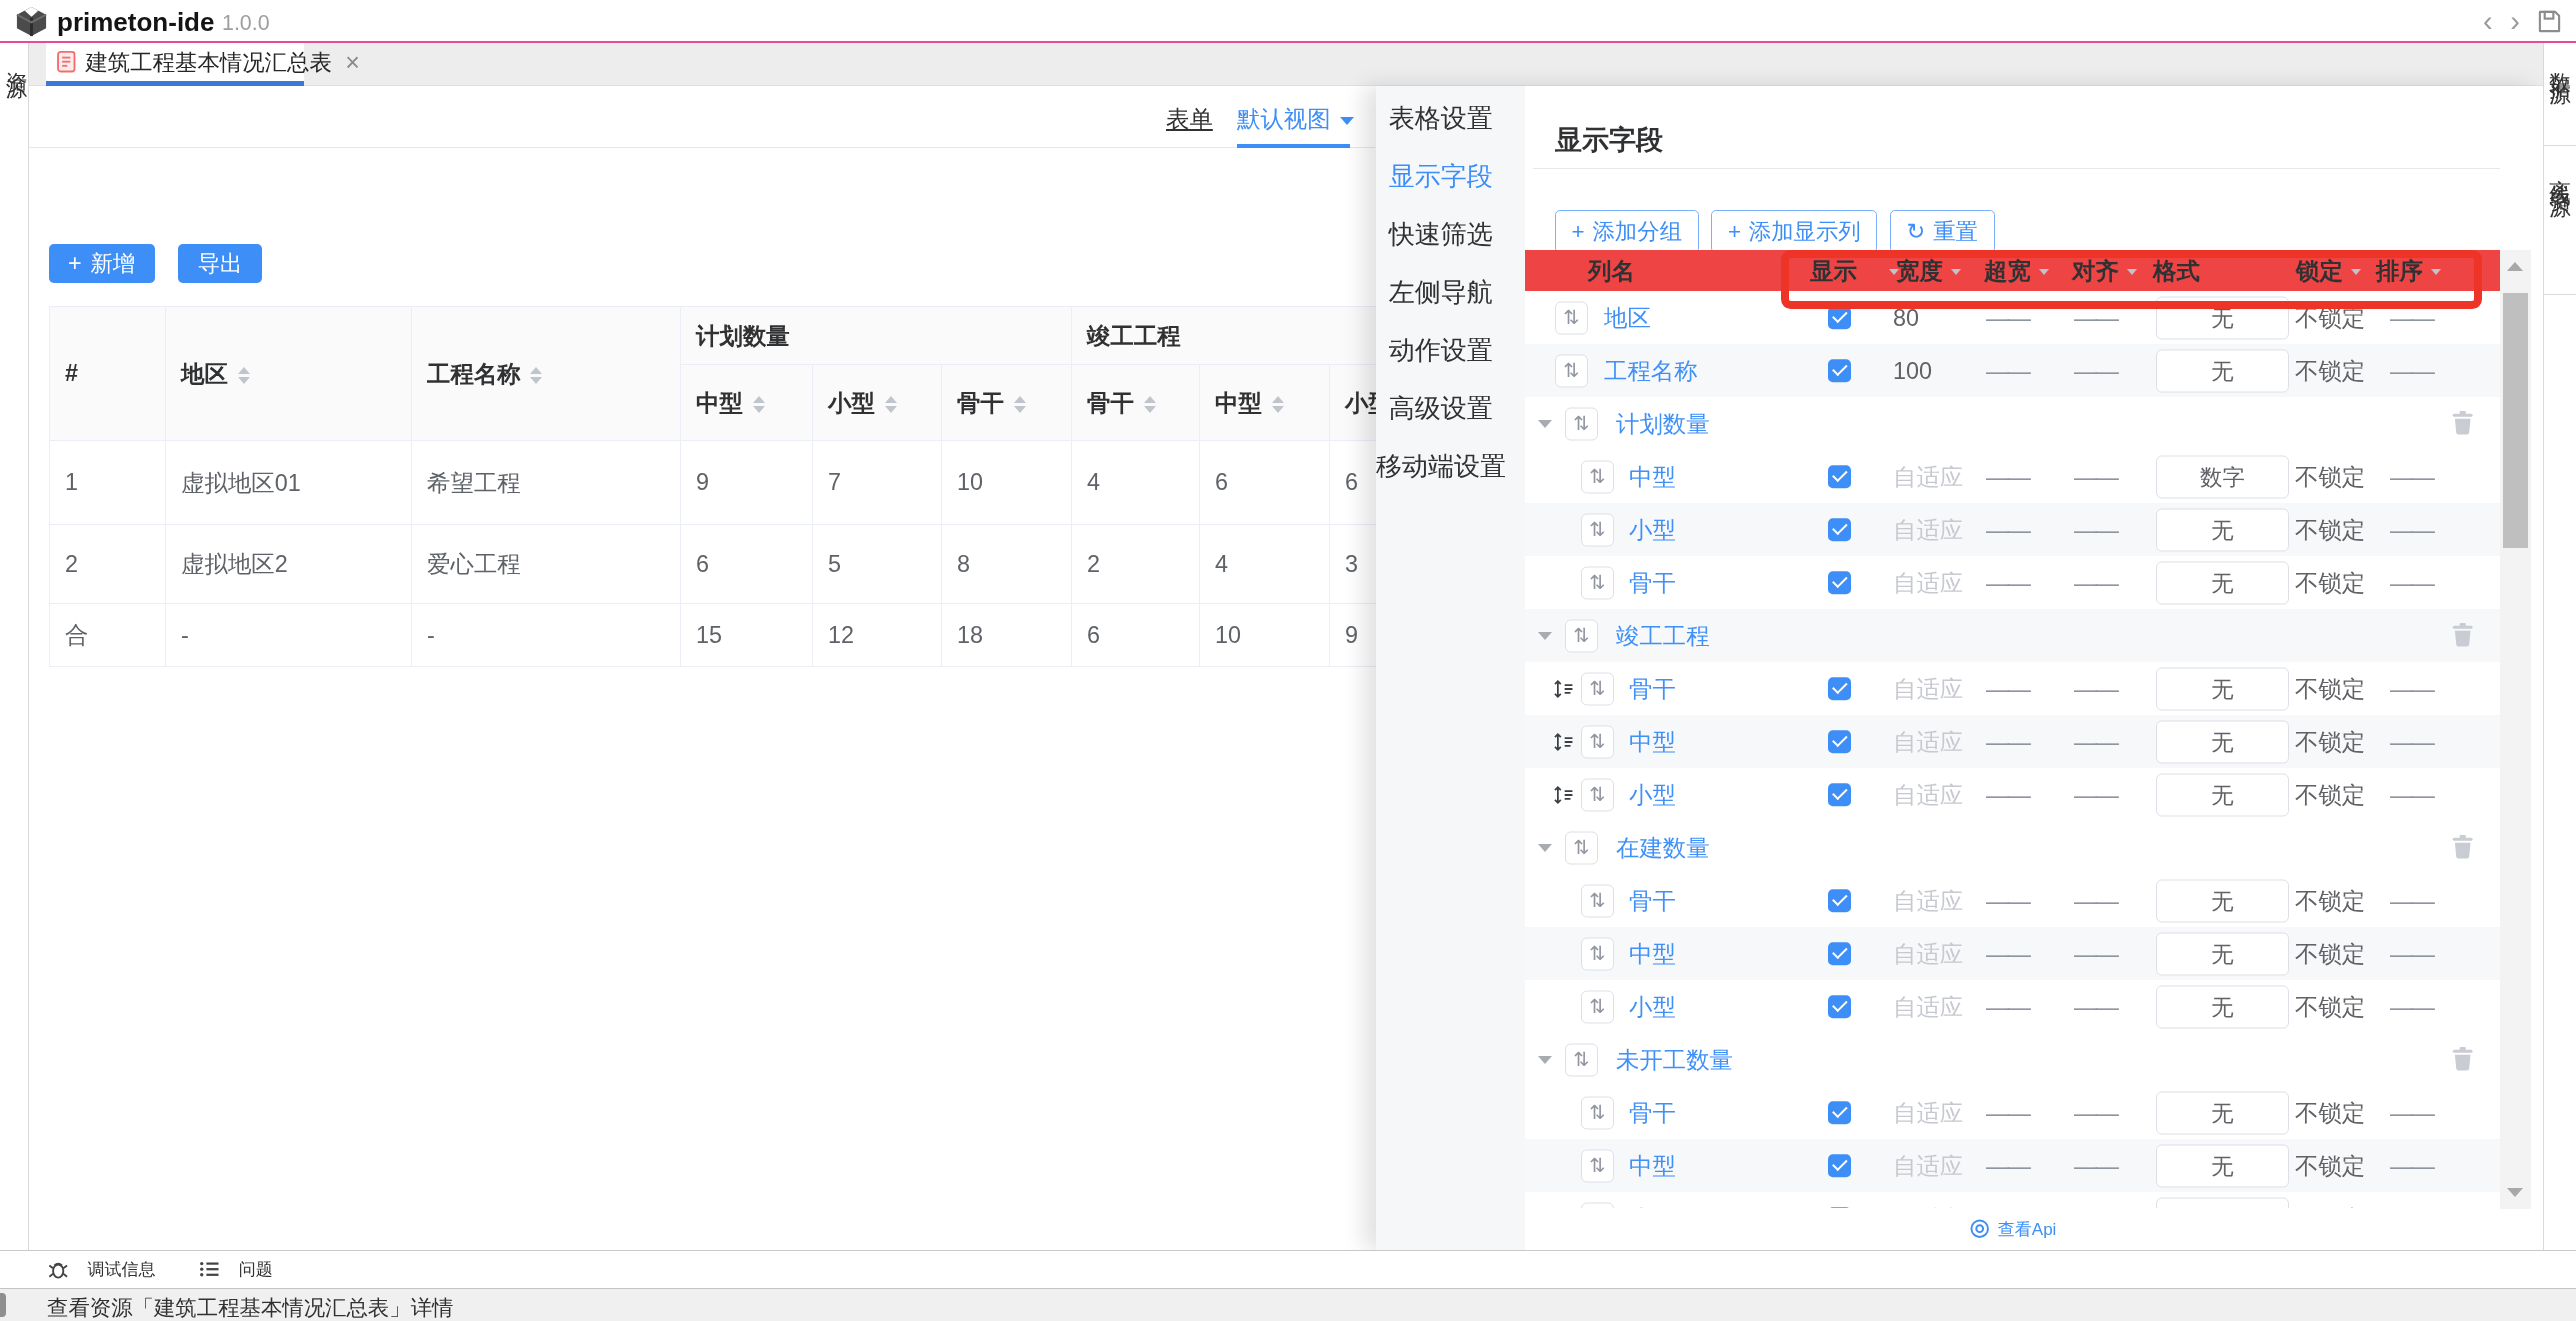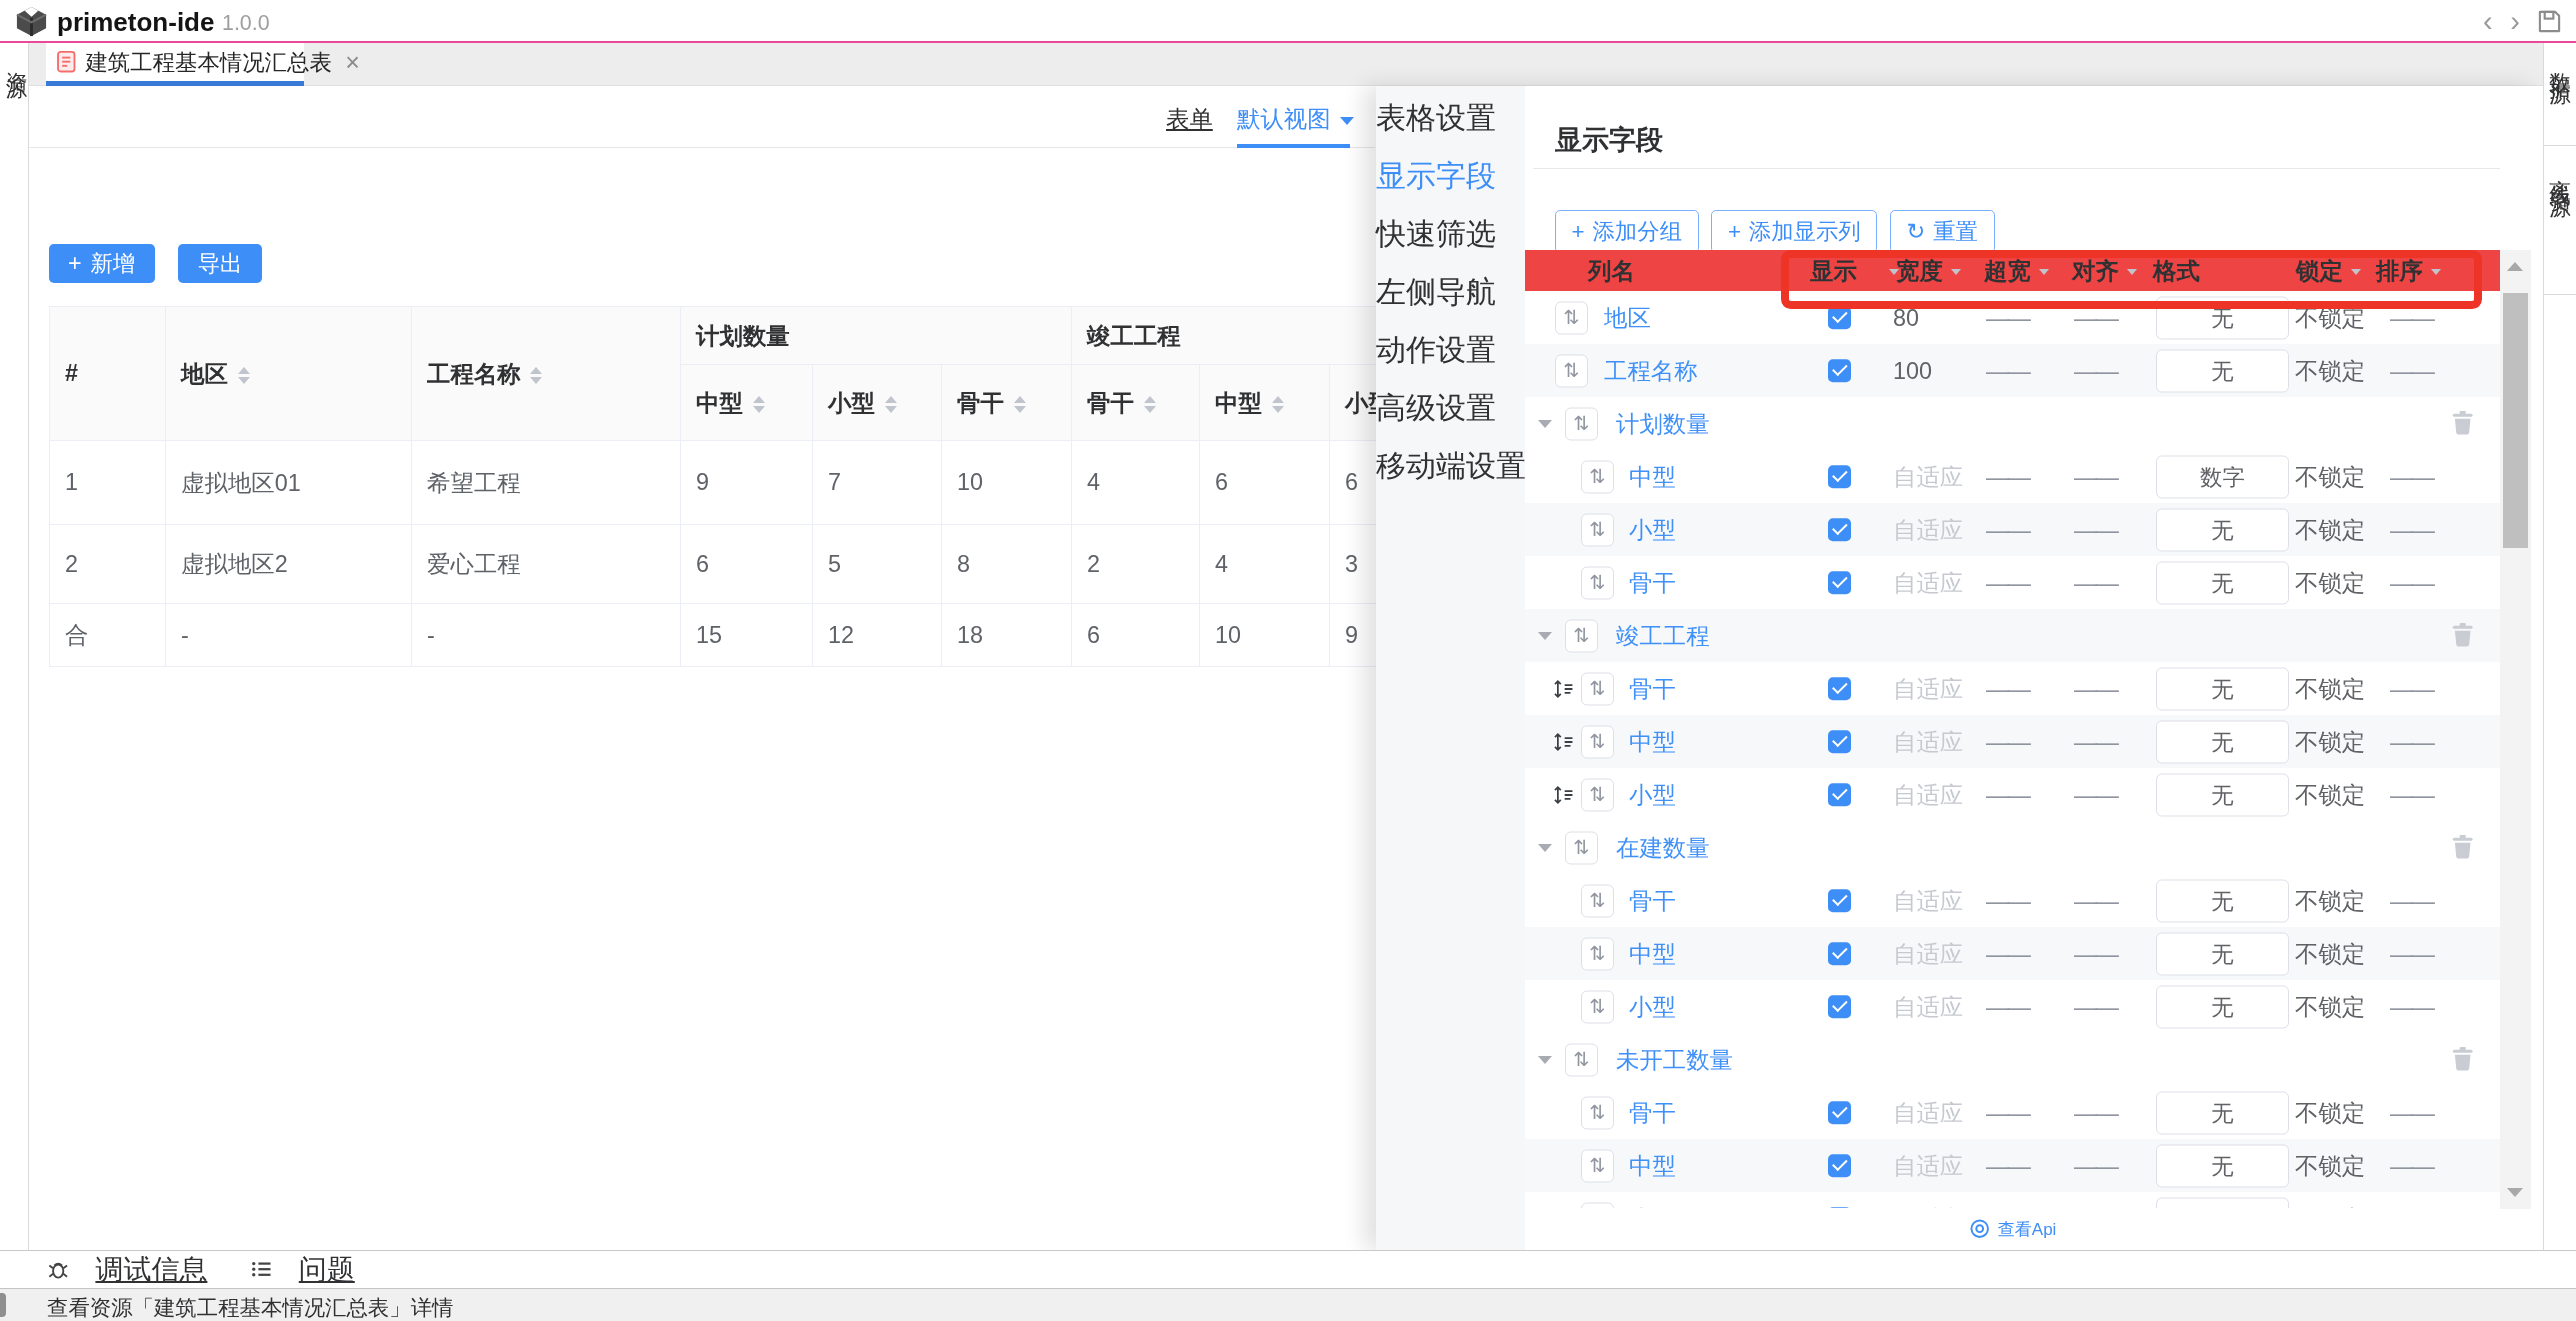--- a/index.html
+++ b/index.html
@@ -49,21 +49,21 @@
   tr.h1{height:58px;}  tr.h2{height:76px;}
   tr.r0{height:84px;} tr.r1{height:79px;} tr.r2{height:63px;}
   td.green{color:#52c41a;}
   .sorter{display:inline-flex;flex-direction:column;gap:2.9px;margin-left:9.7px;vertical-align:middle;}
   .sorter i{display:block;width:0;height:0;border-left:6.8px solid transparent;border-right:6.8px solid transparent;}
   .sorter .up{border-bottom:7.8px solid #c0c4cc;}
   .sorter .down{border-top:7.8px solid #c0c4cc;}
   
   .panel{position:absolute;left:1376px;top:86px;width:1167px;height:1164px;background:#fff;box-shadow:-11.7px 0 21.4px rgba(0,0,0,0.12);}
   .panel-menu{position:absolute;left:0;top:0;width:149px;height:1164px;background:#f6f7f8;box-sizing:border-box;padding-top:2.9px;}
-  .pm-item{height:58px;line-height:58px;text-align:left;padding-right:19.5px;font-size:30px;color:#303133;cursor:pointer;white-space:nowrap;}
+  .pm-item{height:58px;line-height:58px;text-align:center;padding-right:19.5px;font-size:26px;color:#303133;cursor:pointer;white-space:nowrap;}
   .pm-item.active{color:#3e8ef7;}
   .panel-content{position:absolute;left:149px;top:0;width:975px;height:1164px;background:#fff;}
   .panel-title{position:absolute;left:30px;top:13.6px;font-size:27px;color:#303133;}
   .panel-divider{position:absolute;left:7.8px;top:82px;width:967px;height:1px;background:#e8e8e8;}
   .panel-toolbar{position:absolute;left:30px;top:124px;display:flex;gap:12.7px;}
   .btn-outline{display:inline-flex;align-items:center;justify-content:center;gap:7.8px;height:43px;padding:0 15.6px;background:#fff;border:1px solid #79b0f9;border-radius:4.9px;color:#3e8ef7;font-size:22.4px;cursor:pointer;box-sizing:border-box;}
   .sheader{position:absolute;left:0;top:164px;width:975px;height:41px;background:#ef4444;}
   .sh-cell{position:absolute;top:0;height:41px;display:flex;align-items:center;gap:7.8px;font-size:23.4px;font-weight:bold;color:#303133;white-space:nowrap;}
   .tri-sm{width:0;height:0;border-left:5.8px solid transparent;border-right:5.8px solid transparent;border-top:6.8px solid #c0c4cc;margin-top:2.9px;}
   .srows{position:absolute;left:0;top:205px;width:975px;height:918px;overflow:hidden;}
@@ -94,21 +94,21 @@
   .sb-thumb{position:absolute;left:2.9px;top:43px;width:25px;height:255px;background:#bfbfbf;cursor:pointer;}
   
   .anno-box{position:absolute;left:405px;top:164px;width:701px;height:59px;border:8.8px solid #ee3426;border-radius:9.7px;box-sizing:border-box;z-index:60;pointer-events:none;}
   
   .right-strip{position:absolute;left:2543px;top:43px;width:33px;height:1207px;background:#fff;border-left:1px solid #d9d9d9;box-sizing:border-box;}
   .rs-sec{box-sizing:border-box;border-bottom:1px solid #d9d9d9;display:flex;justify-content:center;padding-top:11.7px;cursor:pointer;}
   .rs-sec1{height:103px;}
   .rs-sec2{height:149px;padding-top:15.6px;}
   
   .debug-bar{position:absolute;left:0;top:1250px;width:2576px;height:38px;background:#fff;border-top:1px solid #c9c9c9;box-sizing:border-box;display:flex;align-items:center;gap:43px;padding-left:47px;}
-  .db-item{display:inline-flex;align-items:center;gap:26px;font-size:28px;color:#303133;cursor:pointer;text-decoration:underline;}
+  .db-item{display:inline-flex;align-items:center;gap:18px;font-size:17px;color:#303133;cursor:pointer;}
   .status-bar{position:absolute;left:0;top:1288px;width:2576px;height:33px;background:#f0f0f0;border-top:1px solid #c4c4c4;box-sizing:border-box;}
   .status-text{position:absolute;left:47px;top:3.9px;font-size:21.4px;color:#303133;white-space:nowrap;}
   .status-notch{position:absolute;left:0;top:3.9px;width:5.8px;height:24px;background:#8f8f8f;border-radius:0 3.9px 3.9px 0;}
   svg{display:block;}
 </style>
 </head>
 <body>
 
 <header class="titlebar">
   <span class="logo">

